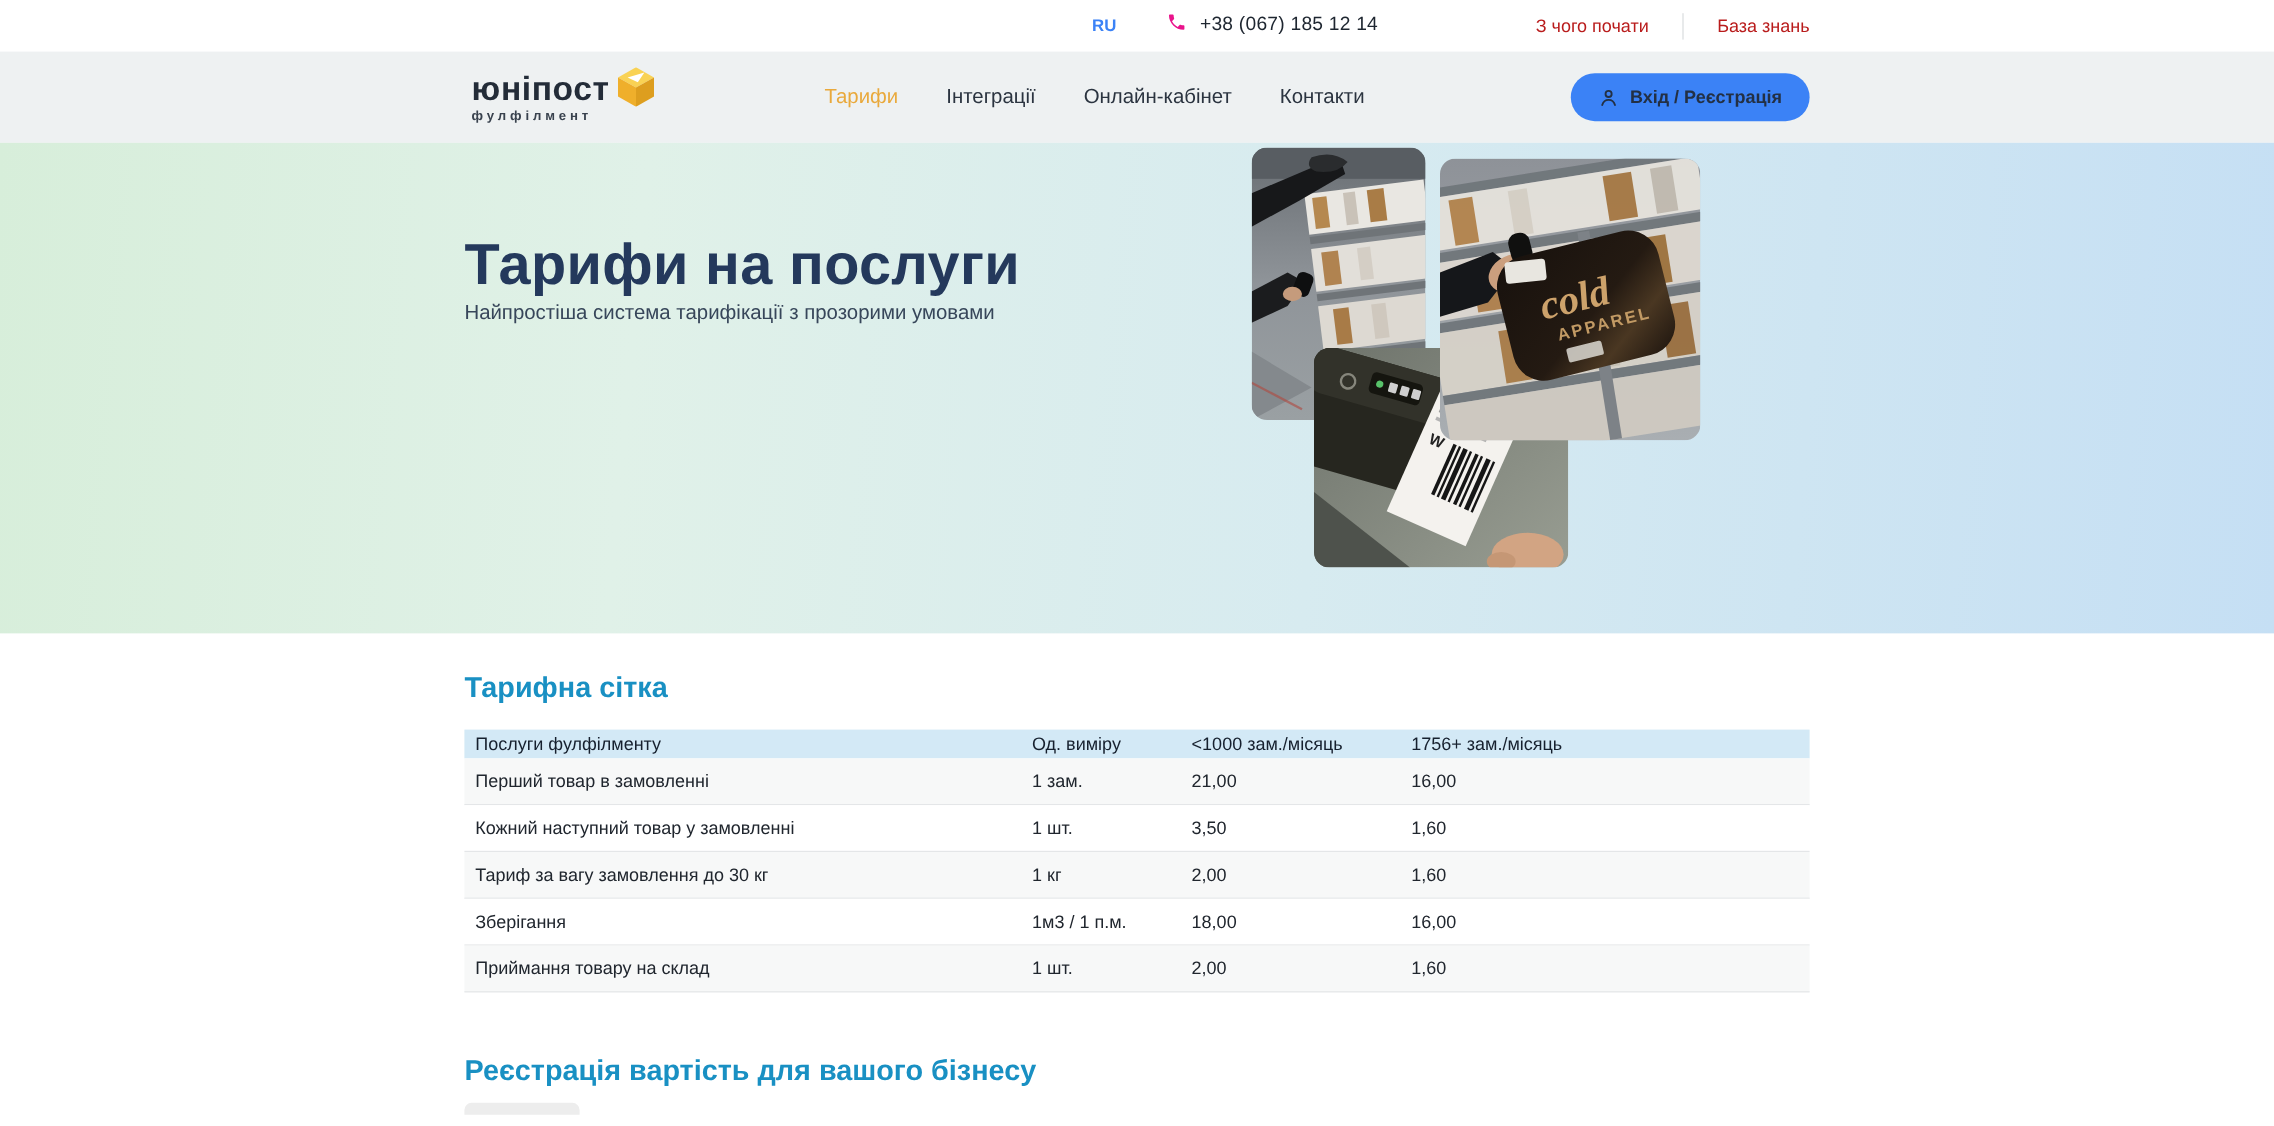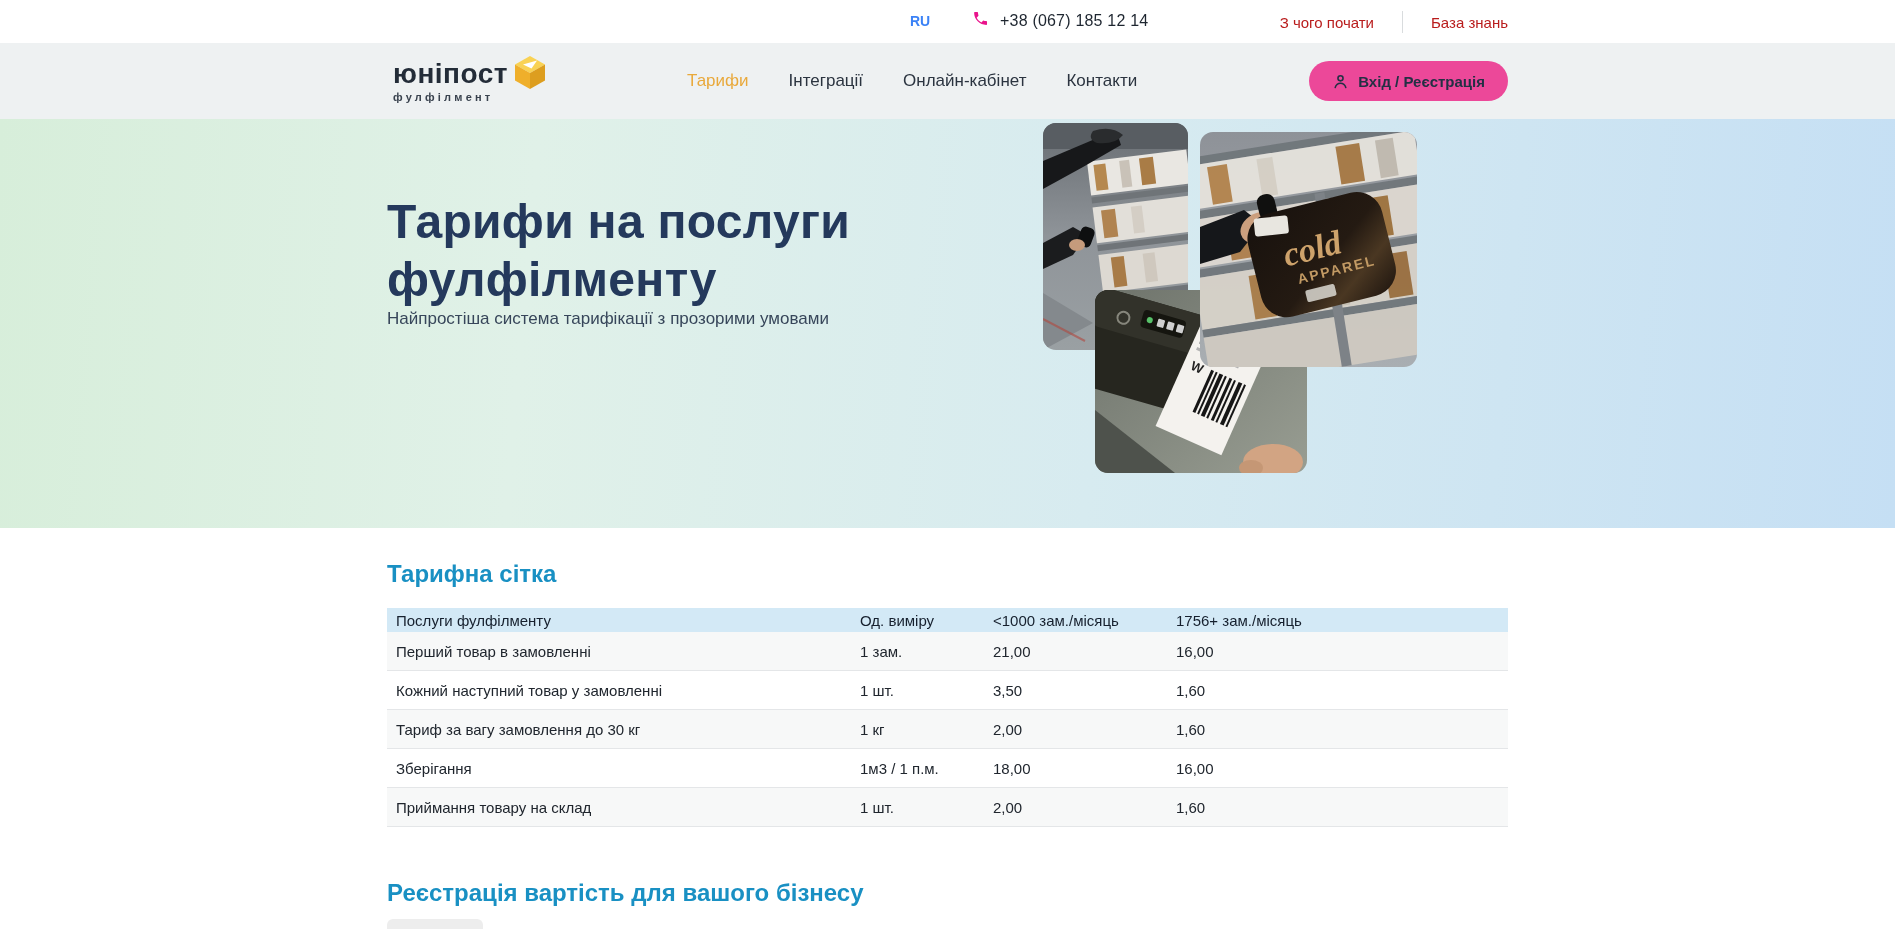--- a/index.html
+++ b/index.html
@@ -21,21 +21,21 @@
   
   .header { height:76px; background:#eef1f2; }
   .header .container { display:flex; align-items:center; }
   .logo { display:flex; align-items:flex-start; gap:7px; margin-left:6px; cursor:pointer; }
   .logo-textcol { display:flex; flex-direction:column; }
   .logo-title { font-size:28px; font-weight:800; color:#232c38; letter-spacing:.5px; line-height:1; }
   .logo-subtitle { font-size:11px; font-weight:600; color:#39424e; letter-spacing:3.2px; margin-top:3px; }
   .nav { display:flex; gap:40px; margin-left:142px; }
   .nav-item { font-size:17px; color:#2b3440; cursor:pointer;text-align:right; }
   .nav-item.active { color:#e9a93c; }
-  .login-btn { margin-left:auto; height:40px; border:none; border-radius:21px; background:#ec4899;
+  .login-btn { margin-left:auto; height:40px; border:none; border-radius:21px; background:#3b82f6;
                display:flex; align-items:center; gap:9px; padding:0 23px; cursor:pointer;
                font-family:"Liberation Sans", sans-serif;
                font-size:15px; font-weight:700; color:#233044; }
 
   
   .hero { height:409px;
           background:linear-gradient(95deg,#d7eeda 0%,#e0f1e8 28%,#d7ebf0 58%,#c5dff4 100%); }
   .hero-text { position:absolute; left:0; top:74px; width:560px; }
   .hero-title { font-size:48px; line-height:1.21; font-weight:700; color:#24395c; letter-spacing:.3px; }
   .hero-subtitle { font-size:17px; color:#37465a; }
@@ -114,21 +114,21 @@
         </svg>
       </span>
       <span>Вхід / Реєстрація</span>
     </button>
   </div>
 </div>
 
 <div class="hero">
   <div class="container">
     <div class="hero-text">
-      <h1 class="hero-title"><span>Тарифи на послуги</span><br><span>фулфілменту</span></h1>
+      <h1 class="hero-title"><span>Тарифи на послуги</span><br></h1>
       <div class="hero-subtitle">Найпростіша система тарифікації з прозорими умовами</div>
     </div>
 
     <div class="collage">
 
       <div class="photo photo-left">
         <svg width="145" height="227" viewBox="0 0 145 227">
           <defs>
             <linearGradient id="aisleBg" x1="0" y1="0" x2="0" y2="1">
               <stop offset="0" stop-color="#686d72"></stop>

